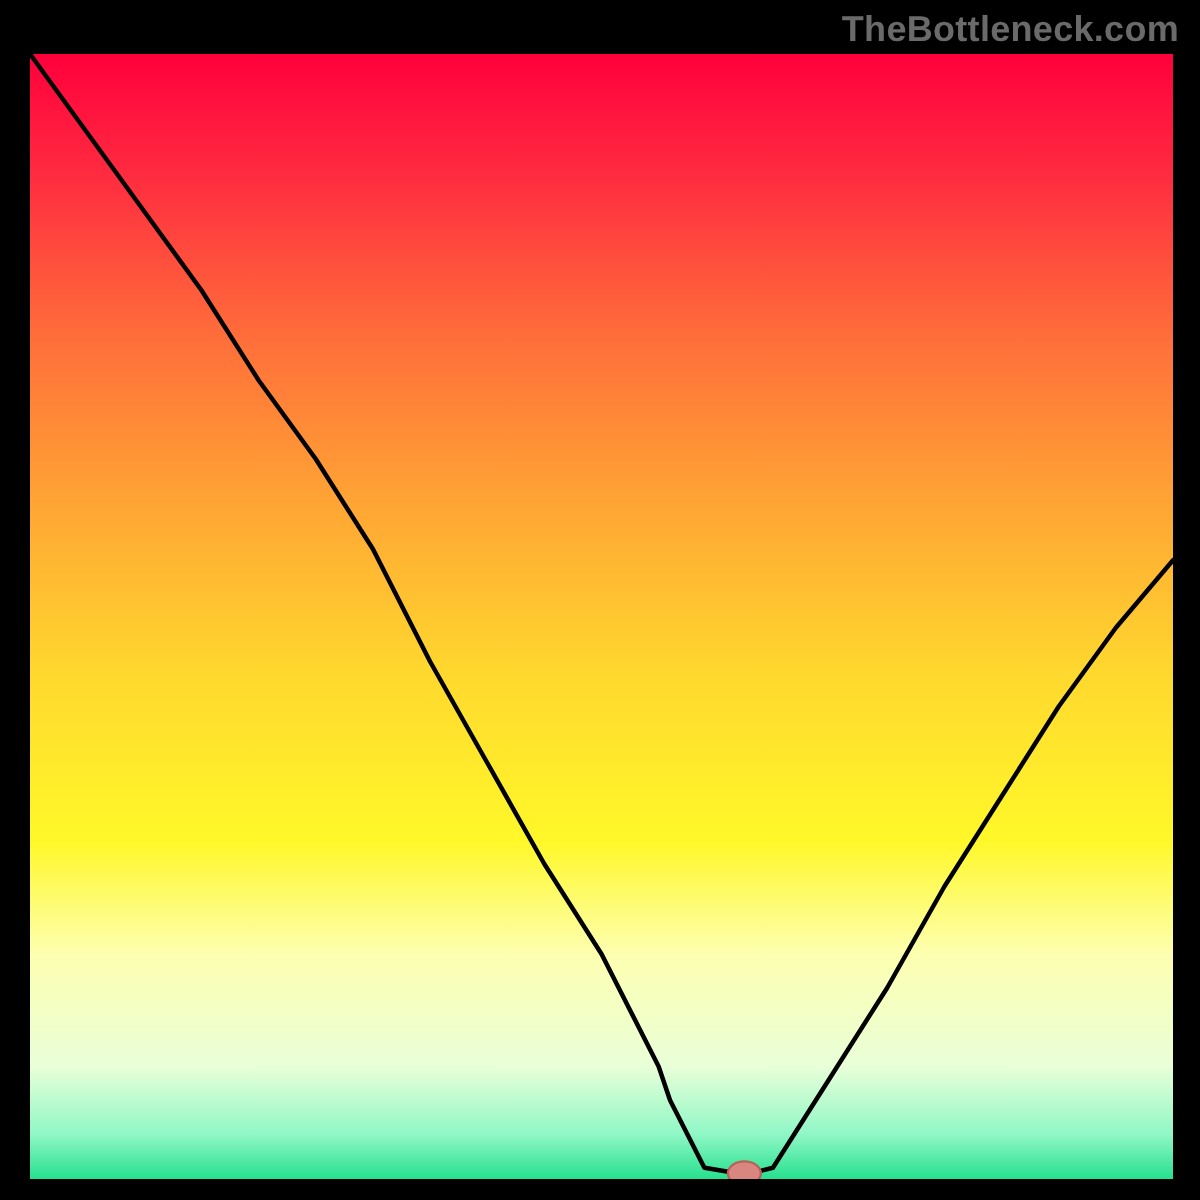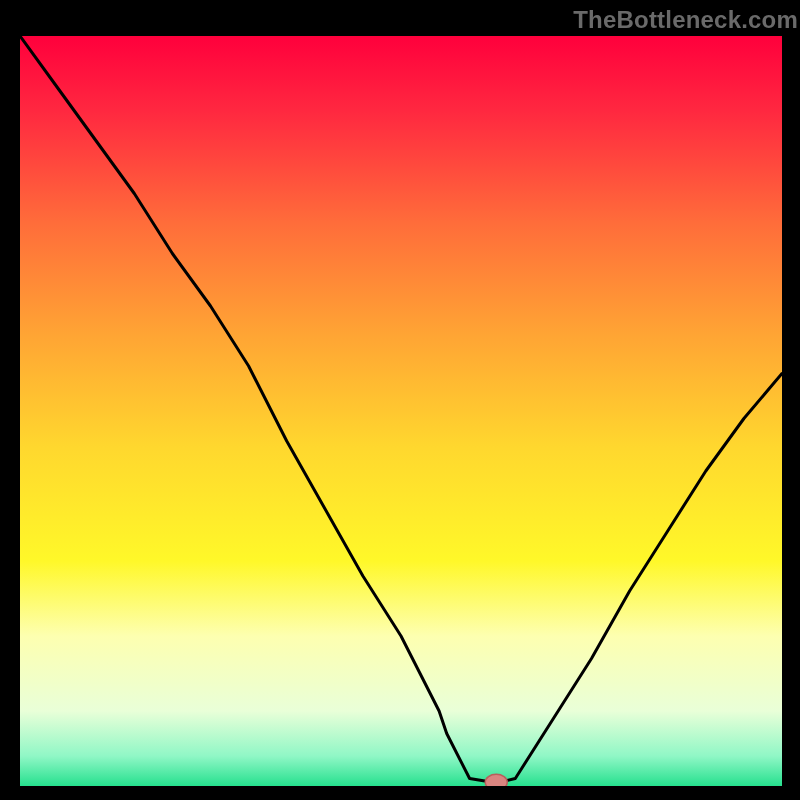--- a/index.html
+++ b/index.html
@@ -7,21 +7,21 @@
     padding: 0;
     width: 800px;
     height: 800px;
     background: #000;
     position: relative;
     overflow: hidden;
   }
   .watermark {
     position: absolute;
     top: 6px;
-    right: 2px;
+    right: 14px;
     font-family: Arial, Helvetica, sans-serif;
     font-size: 24px;
     font-weight: bold;
     color: #6a6a6a;
     z-index: 10;
     letter-spacing: 0.2px;
   }
   .plot-area {
     position: absolute;
     left: 20px;

